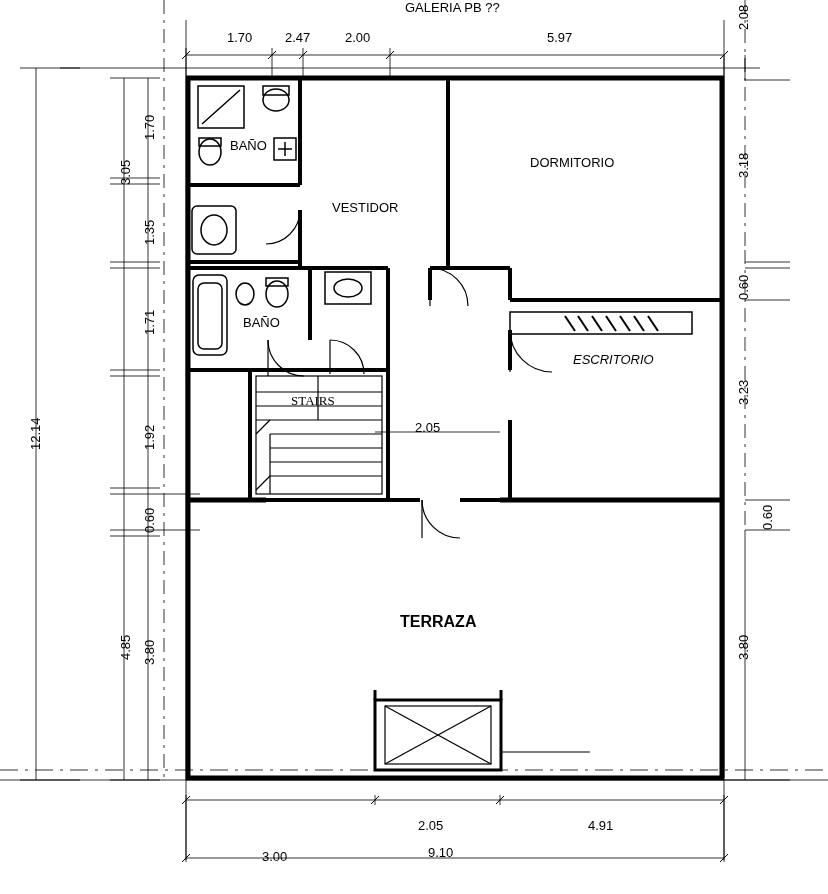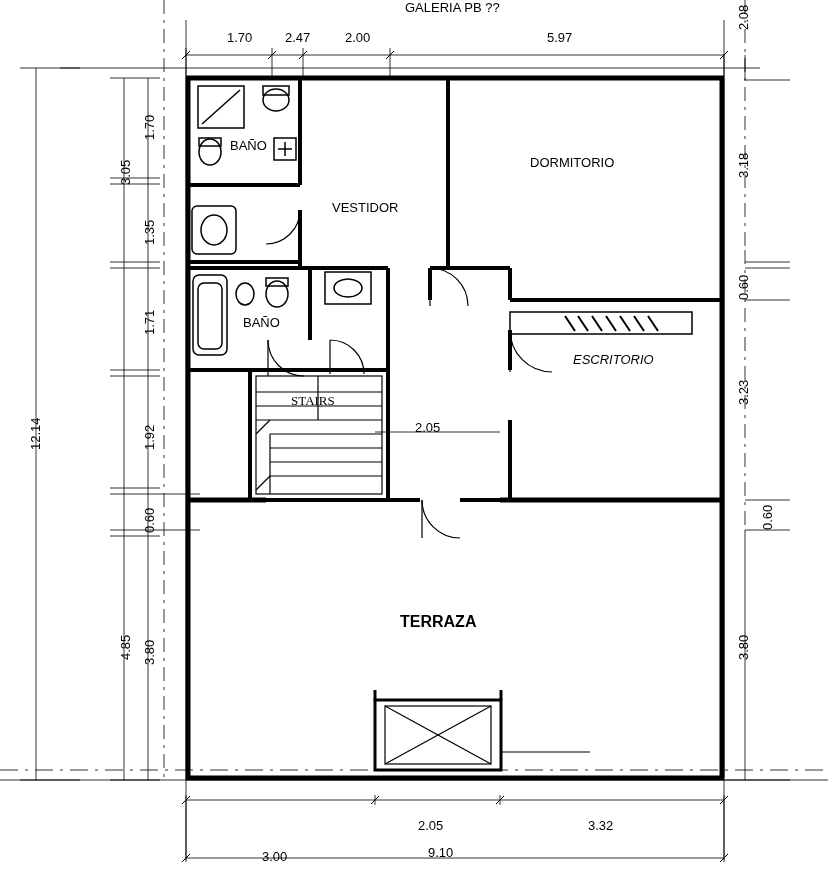--- a/index.html
+++ b/index.html
@@ -231,21 +231,21 @@
   <div class="lbl" style="left:291px;top:393px;font-family:Liberation Serif, serif;">STAIRS</div>
   <div class="lbl b" style="left:400px;top:613px;font-size:16px;">TERRAZA</div>
 
   <div class="dim" style="left:227px;top:30px;">1.70</div>
   <div class="dim" style="left:285px;top:30px;">2.47</div>
   <div class="dim" style="left:345px;top:30px;">2.00</div>
   <div class="dim" style="left:547px;top:30px;">5.97</div>
 
   <div class="dim" style="left:262px;top:818px;margin-top:31px;">3.00</div>
   <div class="dim" style="left:418px;top:818px;">2.05</div>
-  <div class="dim" style="left:588px;top:818px;">3.32</div>
+  <div class="dim" style="left:588px;top:818px;">4.91</div>
   <div class="dim" style="left:428px;top:845px;text-align:center;">9.10</div>
 
   <div class="dim" style="left:415px;top:420px;">2.05</div>
 
   <div class="dim rot" style="left:142px;top:140px;">1.70</div>
   <div class="dim rot" style="left:118px;top:185px;">3.05</div>
   <div class="dim rot" style="left:142px;top:245px;">1.35</div>
   <div class="dim rot" style="left:142px;top:335px;">1.71</div>
   <div class="dim rot" style="left:142px;top:450px;">1.92</div>
   <div class="dim rot" style="left:142px;top:533px;">0.60</div>

